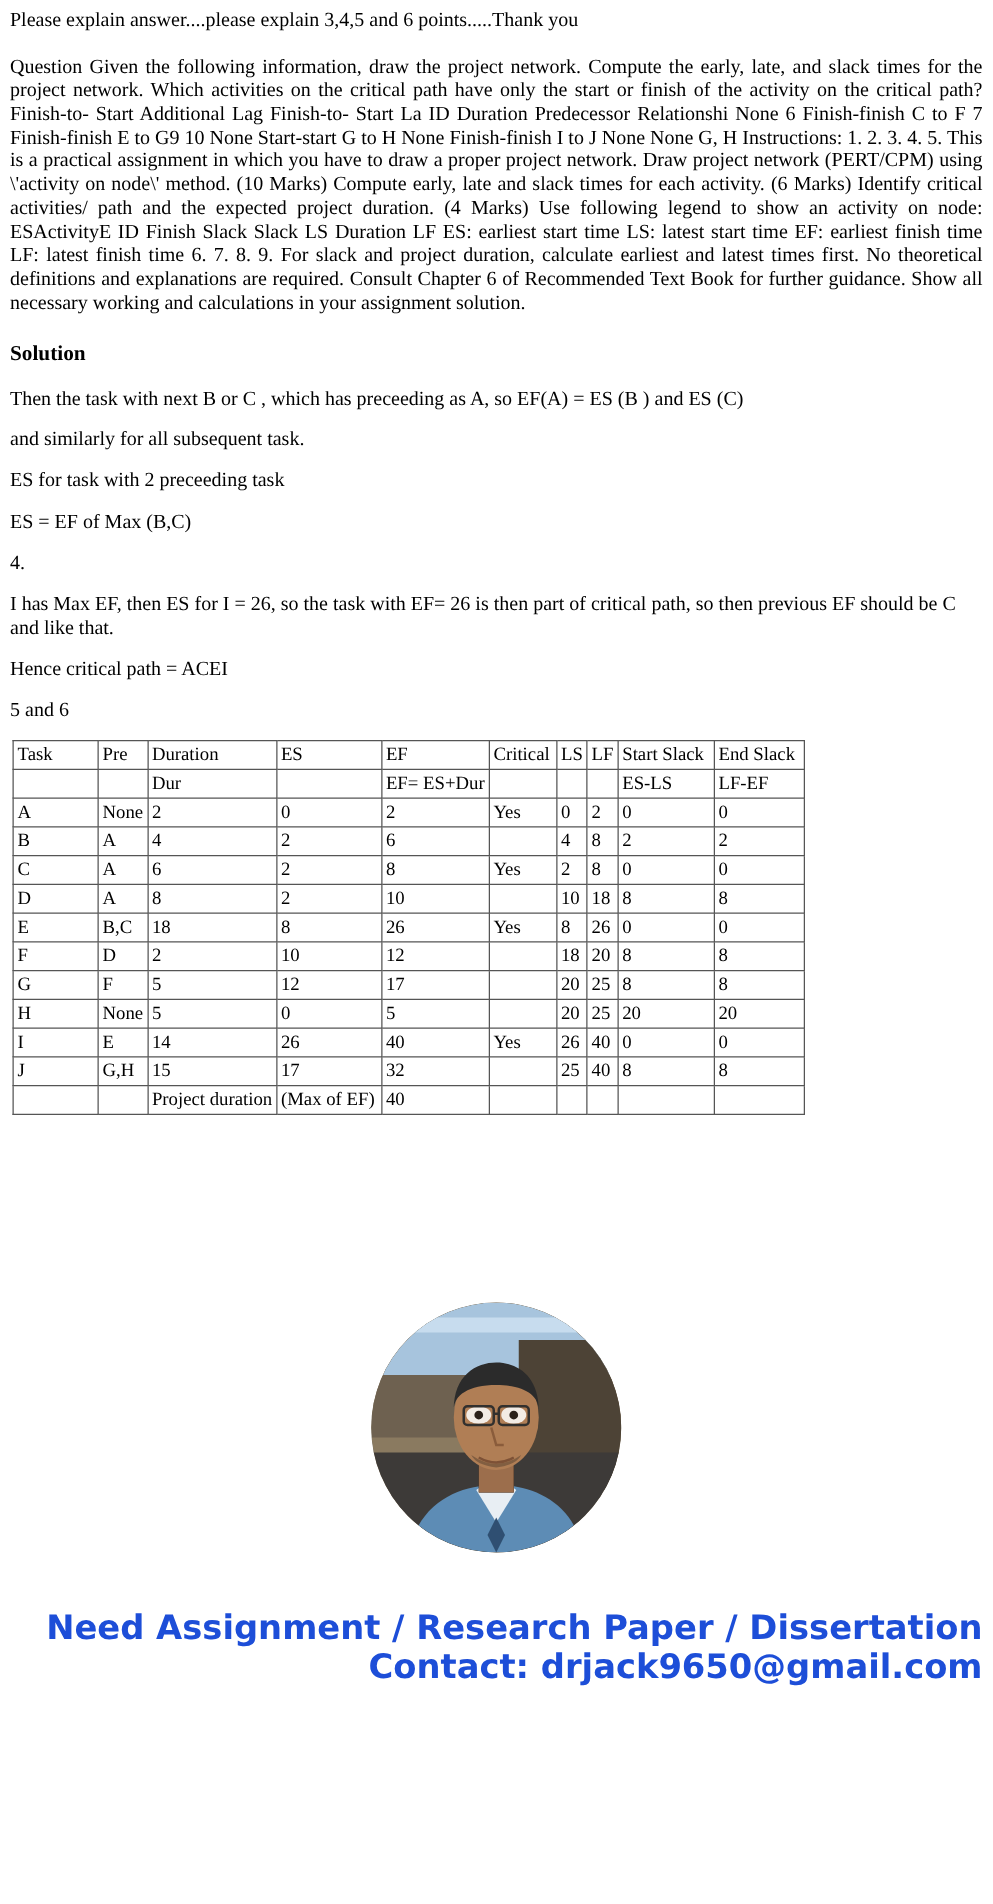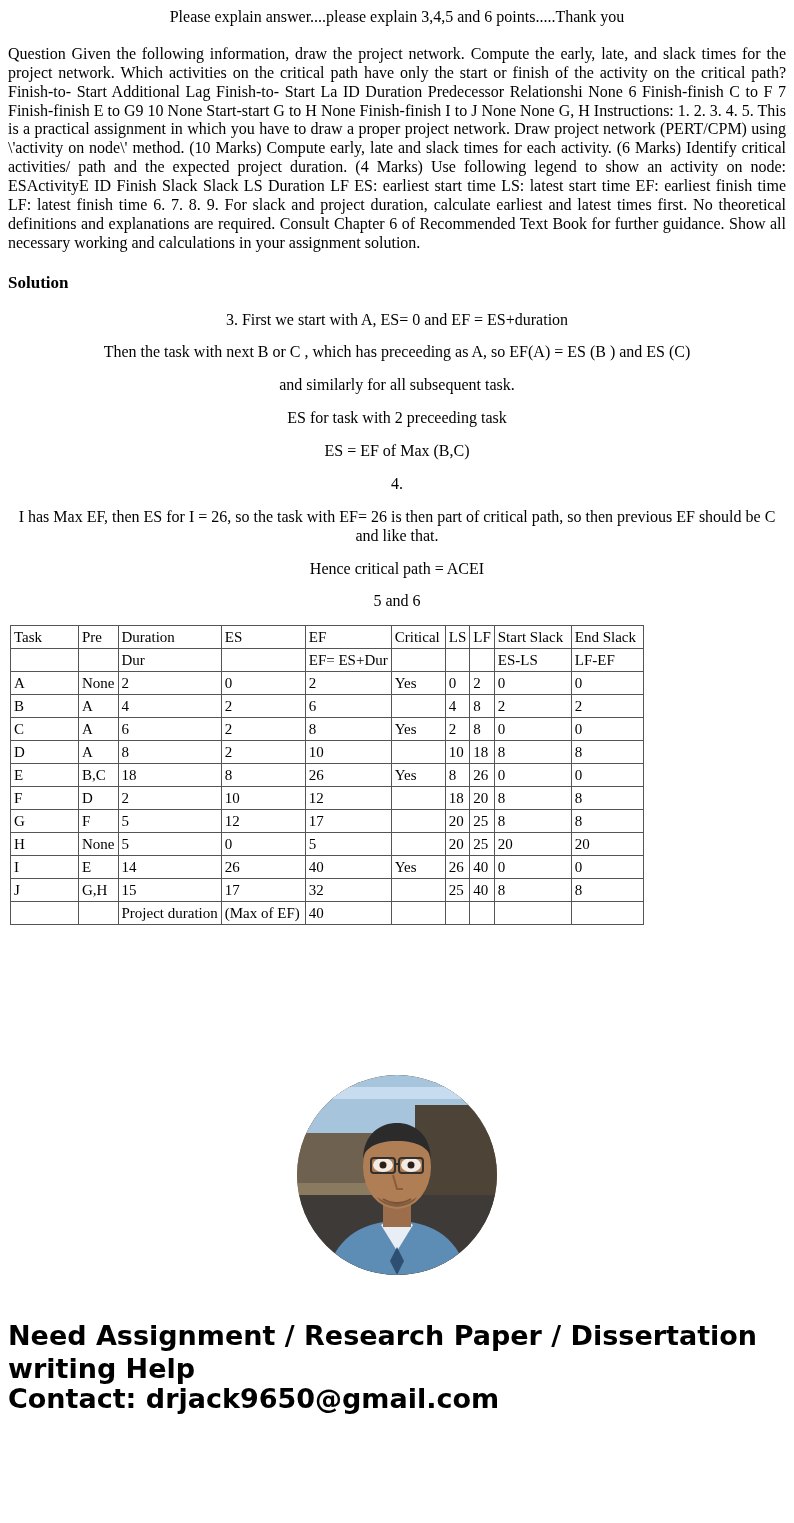--- a/index.html
+++ b/index.html
@@ -14,21 +14,21 @@
     font-size: 16px;
     line-height: 1.18;
   }
   .page {
     width: 794px;
     box-sizing: border-box;
     padding: 8px 8px 0 8px;
   }
   p.para {
     margin: 0 0 14px 0;
-    text-align: center;
+    text-align: left;
   }
   p.intro {
     margin: 0 0 18px 0;
   }
   p.question {
     margin: 0 0 20px 0;
     text-align: justify;
   }
   h3.solution-heading {
     font-size: 17px;
@@ -72,44 +72,43 @@
     border-radius: 50%;
     margin: 0 auto;
     overflow: hidden;
     position: relative;
     background: #6d6353;
   }
   .avatar svg { display: block; }
 
   .promo {
     margin-top: 46px;
-    text-align: left;
+    text-align: right;
     font-family: "DejaVu Sans", "Liberation Sans", sans-serif;
     font-weight: bold;
     font-size: 27px;
     line-height: 1.12;
-    color: #000000;
+    color: #1d4ed8;
   }
   .promo .line2 {
     margin-top: 2px;
   }
   .bottom-pad { height: 40px; }
 </style>
 </head>
 <body>
 
 <div class="page">
 
   <p class="para intro">Please explain answer....please explain 3,4,5 and 6 points.....Thank you</p>
 
   <p class="para question">Question Given the following information, draw the project network. Compute the early, late, and slack times for the project network. Which activities on the critical path have only the start or finish of the activity on the critical path? Finish-to- Start Additional Lag Finish-to- Start La ID Duration Predecessor Relationshi None 6 Finish-finish C to F 7 Finish-finish E to G9 10 None Start-start G to H None Finish-finish I to J None None G, H Instructions: 1. 2. 3. 4. 5. This is a practical assignment in which you have to draw a proper project network. Draw project network (PERT/CPM) using \'activity on node\' method. (10 Marks) Compute early, late and slack times for each activity. (6 Marks) Identify critical activities/ path and the expected project duration. (4 Marks) Use following legend to show an activity on node: ESActivityE ID Finish Slack Slack LS Duration LF ES: earliest start time LS: latest start time EF: earliest finish time LF: latest finish time 6. 7. 8. 9. For slack and project duration, calculate earliest and latest times first. No theoretical definitions and explanations are required. Consult Chapter 6 of Recommended Text Book for further guidance. Show all necessary working and calculations in your assignment solution.</p>
 
   <h3 class="solution-heading">Solution</h3>
 
-  <p class="para">3. First we start with A, ES= 0 and EF = ES+duration</p>
   <p class="para">Then the task with next B or C , which has preceeding as A, so EF(A) = ES (B ) and ES (C)</p>
   <p class="para">and similarly for all subsequent task.</p>
   <p class="para">ES for task with 2 preceeding task</p>
   <p class="para">ES = EF of Max (B,C)</p>
   <p class="para">4.</p>
   <p class="para">I has Max EF, then ES for I = 26, so the task with EF= 26 is then part of critical path, so then previous EF should be C and like that.</p>
   <p class="para">Hence critical path = ACEI</p>
   <p class="para">5 and 6</p>
 
   <table class="calc">
@@ -321,18 +320,17 @@
           <path d="M96 100 L100 114 L106 114" fill="none" stroke="#8a5c3b" stroke-width="2"></path>
           <path d="M86 124 Q100 132 114 124" fill="none" stroke="#7d5136" stroke-width="2"></path>
           <path d="M80 122 Q100 136 120 122 Q116 130 100 132 Q84 130 80 122 Z" fill="#5b4431" opacity="0.55"></path>
         </g>
       </svg>
     </div>
   </div>
 
   <div class="promo">
     <div>Need Assignment / Research Paper / Dissertation</div>
-    <div class="line2">writing Help</div>
     <div class="line3">Contact: drjack9650@gmail.com</div>
   </div>
 
   <div class="bottom-pad"></div>
 </div>
 
 </body></html>

